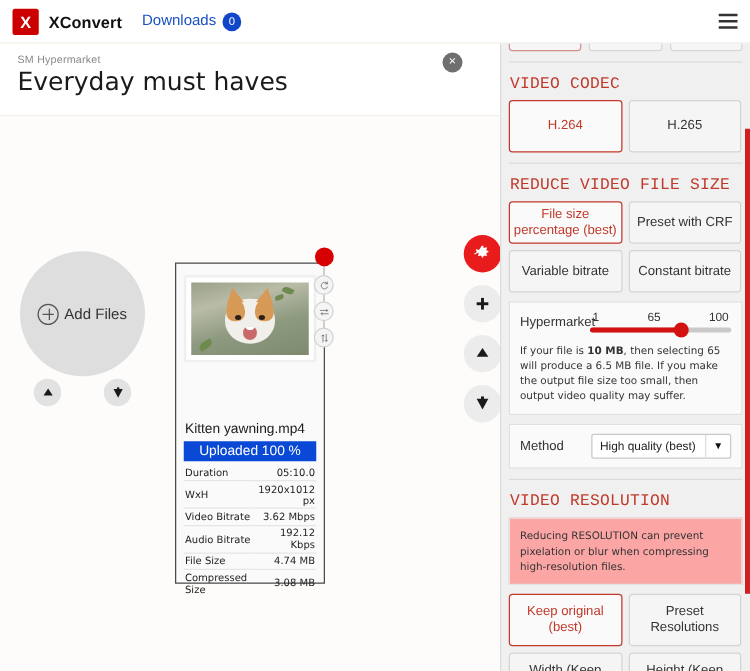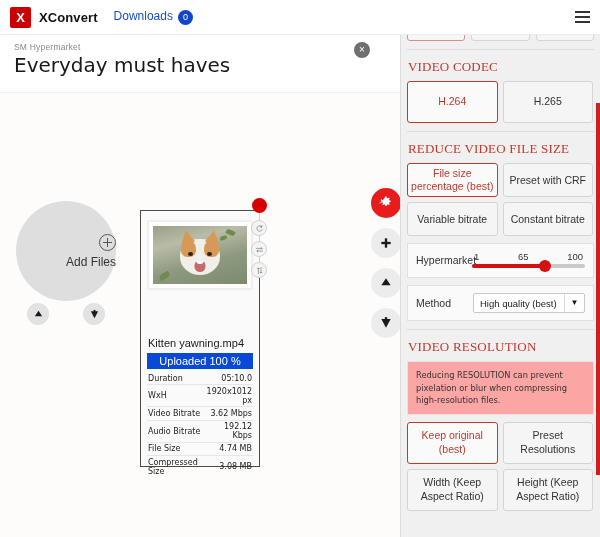--- a/index.html
+++ b/index.html
@@ -79,22 +79,22 @@
   .ad-mark-i { top: 72px; }
   .ad-mark-x { top: 84px; }
 
   
   .workspace { position: relative; height: 444px; background: #fdfcfa; }
 
   .add-files-circle {
     position: absolute; left: 16px; top: 108px;
     width: 100px; height: 100px; border-radius: 50%;
     background: #dedede;
-    display: flex; flex-direction: column;
-    align-items: flex-end; justify-content: center;
+    display: flex; 
+    align-items: center; justify-content: center;
     gap: 4px;
   }
   .plus-circle-icon {
     width: 17px; height: 17px; border-radius: 50%;
     border: 1px solid #555; position: relative;
   }
   .plus-circle-icon::before, .plus-circle-icon::after {
     content: ""; position: absolute; background: #555;
   }
   .plus-circle-icon::before { left: 3px; right: 3px; top: 7.3px; height: 1.2px; }
@@ -241,21 +241,21 @@
   .cut-btn {
     flex: 1; height: 26px; background: #f6f6f6;
     border: 1px solid #d6d6d6; border-radius: 3px;
   }
   .cut-btn.sel { border-color: #d68f8f; }
   .panel-divider { height: 1px; background: #dcdcdc; margin: 8px 0 0 0; }
 
   .section-title {
     color: #c0392b; font-size: 13px; letter-spacing: .2px;
     margin: 9px 0 6px 1px;
-    font-family: Liberation Serif, serif;
+    font-family: Liberation Mono, monospace;
   }
   .opt-grid { display: flex; flex-wrap: wrap; gap: 5px; }
   .opt-btn {
     width: calc(50% - 3px); min-height: 34px;
     background: #f5f5f5; border: 1px solid #d4d4d4; border-radius: 3px;
     font-size: 10.5px; color: #333;
     display: flex; align-items: center; justify-content: center;
     text-align: center; line-height: 1.25; padding: 3px;
   }
   .opt-btn.selected { border: 1px solid #c0392b; color: #c0392b; background: #fafafa; }
@@ -500,20 +500,23 @@
             <span>1</span>
             <span>65</span>
             <span>100</span>
           </div>
           <div class="slider-track">
             <div class="slider-fill" id="pct-fill" style="width: 64.6465%;"></div>
             <div class="slider-thumb" id="pct-thumb" style="left: 64.6465%;"></div>
           </div>
         </div>
       </div>
+      <div class="note">
+        <span>If your file is </span><b>10 MB</b><span>, then selecting 65 will produce a 6.5 MB file. If you make the output file size too small, then output video quality may suffer.</span>
+      </div>
     </div>
 
     <div class="method-box">
       <div class="method-label">Method</div>
       <div class="select-box">
         <div class="select-value">High quality (best)</div>
         <div class="select-arrow">▼</div>
       </div>
     </div>
     <div class="panel-divider"></div>

